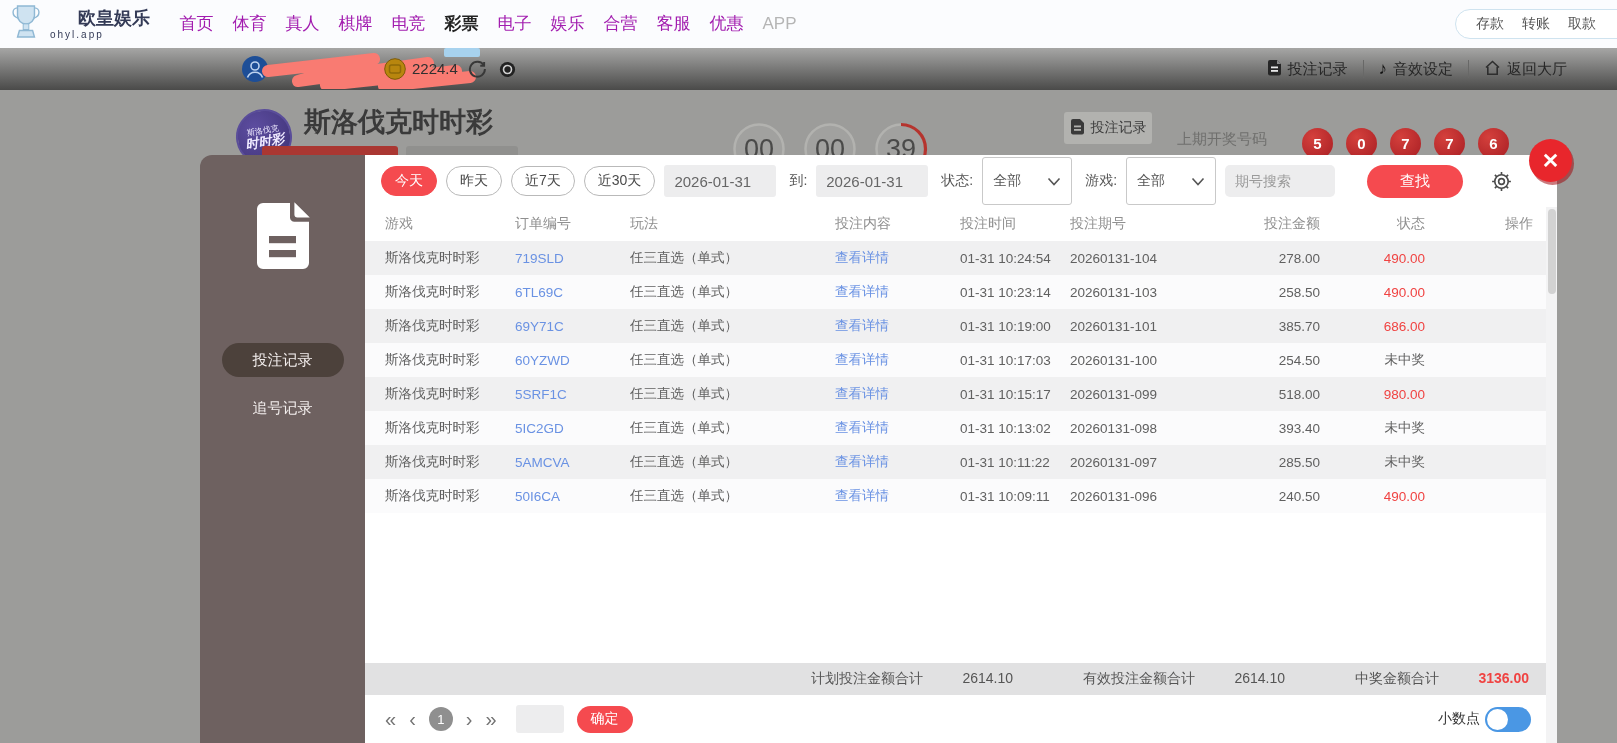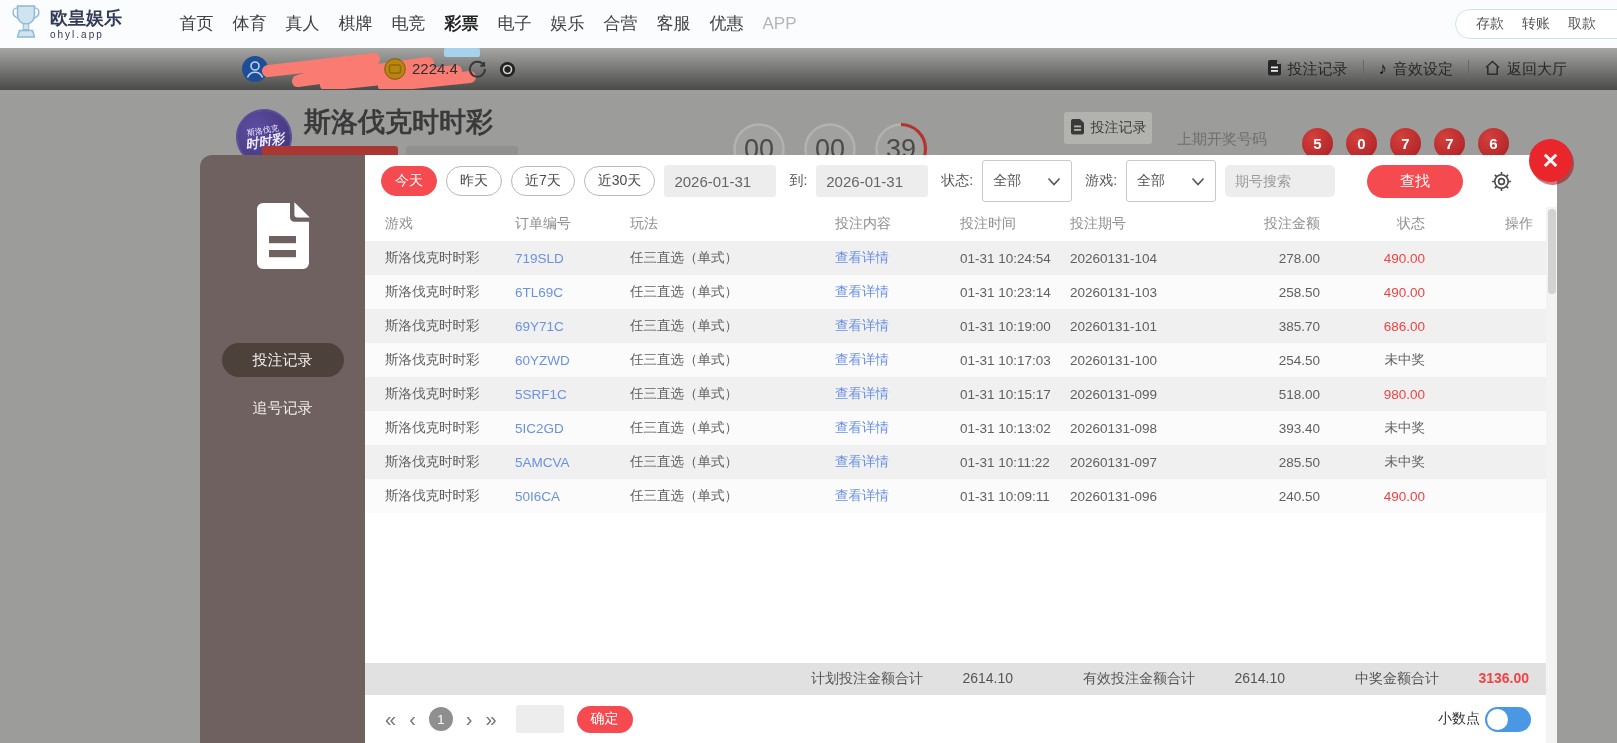--- a/index.html
+++ b/index.html
@@ -4,24 +4,24 @@
 <style>
   * { margin:0; padding:0; box-sizing:border-box; }
   html,body { width:1617px; height:743px; }
   body { font-family:"Liberation Sans","DejaVu Sans",sans-serif; }
   .stage { position:relative; width:1617px; height:743px; overflow:hidden; background:#fff; }
 
   
   .navbar { position:absolute; top:0; left:0; right:0; height:48px; background:#fbfcfe; display:flex; align-items:center; z-index:30; overflow:visible; }
   .brand { display:flex; align-items:center; gap:8px; margin-left:10px; width:148px; cursor:pointer; }
   .brand-text { display:flex; flex-direction:column; }
-  .brand-name { font-size:18px; font-weight:bold; color:var(--brand-navy,#333a56); line-height:18px; }
+  .brand-name { font-size:18px; font-weight:bold; color:var(--brand-navy,#333a56); line-height:18px;margin-left:28px; }
   .brand-domain { font-size:10px; letter-spacing:2px; color:var(--brand-navy,#333a56); margin-top:2px; }
   .nav { display:flex; margin-left:12px; }
-  .nav-item { position:relative; width:53px; text-align:center; font-size:17px; color:#404040; cursor:pointer; line-height:48px; height:48px; }
+  .nav-item { position:relative; width:53px; text-align:center; font-size:17px; color:#a21caf; cursor:pointer; line-height:48px; height:48px; }
   .nav-item.active { font-weight:bold; color:#222; }
   .nav-item.active::after { content:""; position:absolute; left:50%; transform:translateX(-50%); bottom:-9px; width:36px; height:9px; border-radius:2px; background:#a7d2ee; }
   .nav-item.muted { color:#b5b5b5; }
   .wallet-pill { position:absolute; left:1455px; top:9px; height:30px; border:1px solid #cfe3ef; border-radius:16px; display:flex; align-items:center; gap:18px; padding:0 20px; font-size:14px; color:#555; background:#fff; width:210px; }
   .wallet-pill span { cursor:pointer; white-space:nowrap; }
 
   
   .userbar { position:absolute; top:48px; left:0; right:0; height:42px; background:linear-gradient(#a6a6a5,#4a4a49); z-index:5; }
   .avatar { position:absolute; left:242px; top:8px; width:26px; height:26px; cursor:pointer; }
   .scribble { position:absolute; left:256px; top:3px; }
@@ -59,21 +59,21 @@
   .sidedoc { margin-top:46px; }
   .side-item { margin-top:14px; width:122px; height:34px; border-radius:17px; color:#f3eeed; font-size:15px; display:flex; align-items:center; justify-content:center; cursor:pointer; }
   .side-item.active { background:#4c413b; margin-top:66px; }
   .mpanel { position:relative; flex:1; background:#fff; display:flex; flex-direction:column; }
 
   .filters { height:52px; display:flex; align-items:center; padding:0 16px; gap:9px; }
   .chip { height:30px; border-radius:15px; border:1px solid #b9b9b9; background:#fff; color:#4a4a4a; font-size:14px; padding:0 13px; cursor:pointer; font-family:inherit; }
   .chip.active { background:var(--accent-red,#f54a4f); border-color:var(--accent-red,#f54a4f); color:#fff; }
   .date-input { width:112px; height:32px; background:#ededee; border:none; border-radius:3px; color:#666; font-size:15px; padding:0 10px; font-family:inherit; }
   .flbl { color:#555; font-size:14px; margin-left:4px; white-space:nowrap; }
-  .select { width:90px; height:42px; border:1px solid #c9c9c9; border-radius:3px; background:#fff; display:flex; align-items:center; justify-content:space-between; padding:0 10px; font-size:14px; color:#555; cursor:pointer; }
+  .select { width:90px; height:48px; border:1px solid #c9c9c9; border-radius:3px; background:#fff; display:flex; align-items:center; justify-content:space-between; padding:0 10px; font-size:14px; color:#555; cursor:pointer; }
   .search-input { width:110px; height:32px; background:#ededee; border:none; border-radius:5px; font-size:14px; padding:0 10px; color:#555; font-family:inherit; }
   .search-input::placeholder { color:#9a9a9a; }
   .find-btn { margin-left:auto; width:96px; height:33px; border-radius:17px; background:var(--accent-red,#f54a4f); color:#ffffff; border:none; font-size:15px; cursor:pointer; font-family:inherit; }
   .gear-wrap { margin:0 28px 0 18px; cursor:pointer; display:flex; align-items:center; }
 
   .thead { display:flex; height:34px; align-items:center; padding:0 24px 0 20px; font-size:14px; color:#8f8f8f; background:#fff; }
   .trow { display:flex; height:34px; align-items:center; padding:0 24px 0 20px; font-size:13.5px; color:#606060; }
   .trow.odd { background:#f0f0f1; }
   .trow.even { background:#fbfbfc; }
   .c-game{width:130px;} .c-order{width:115px;} .c-play{width:205px;} .c-content{width:125px;}

